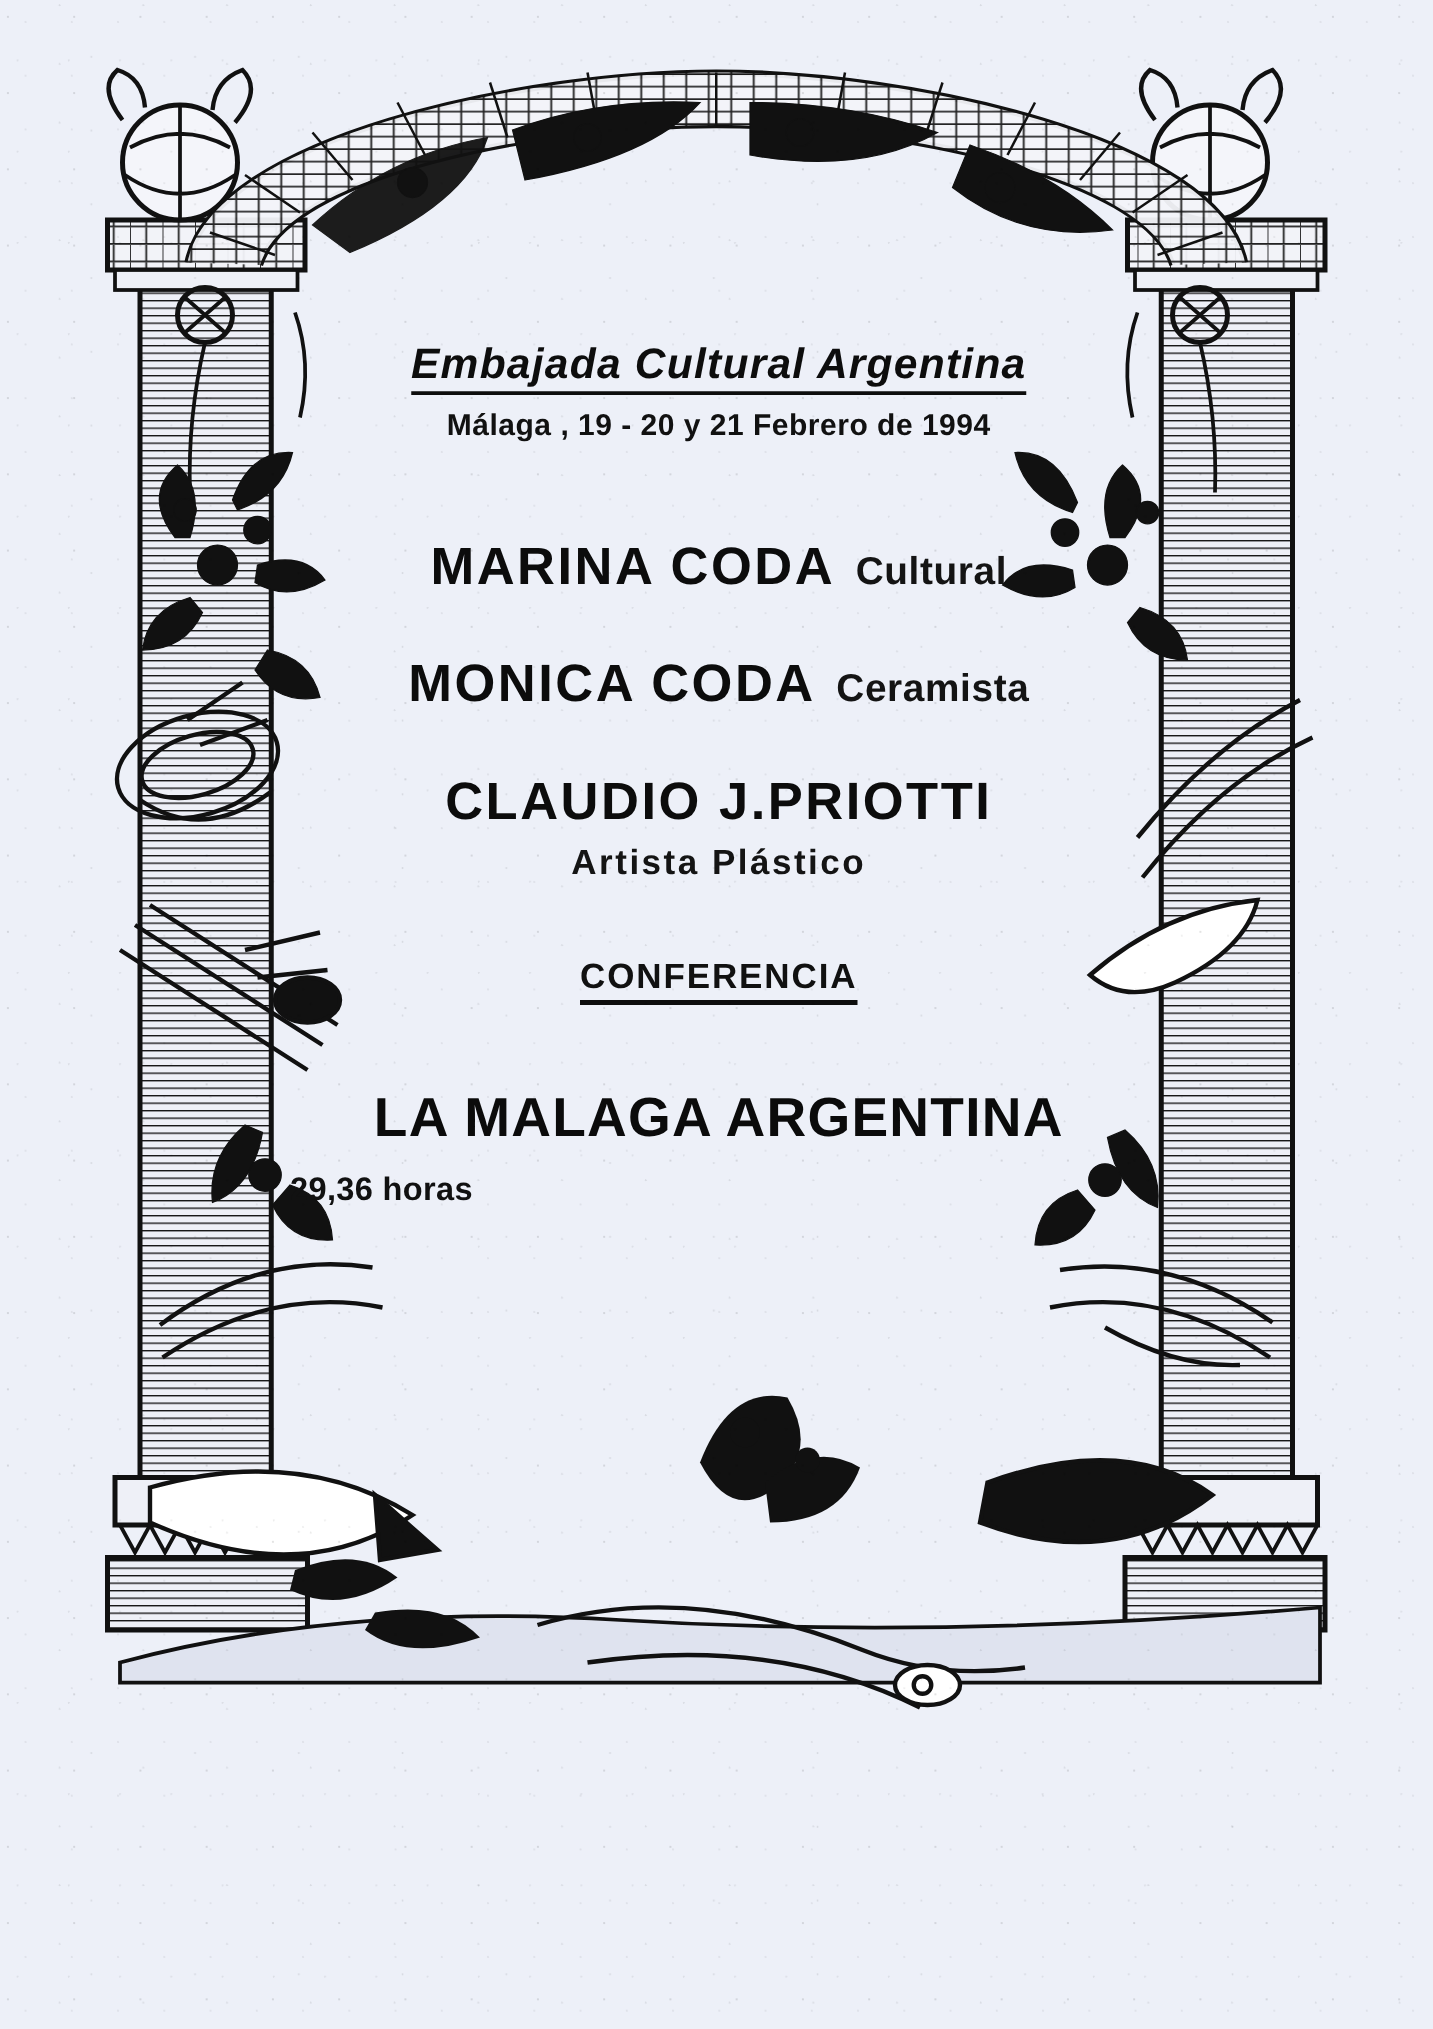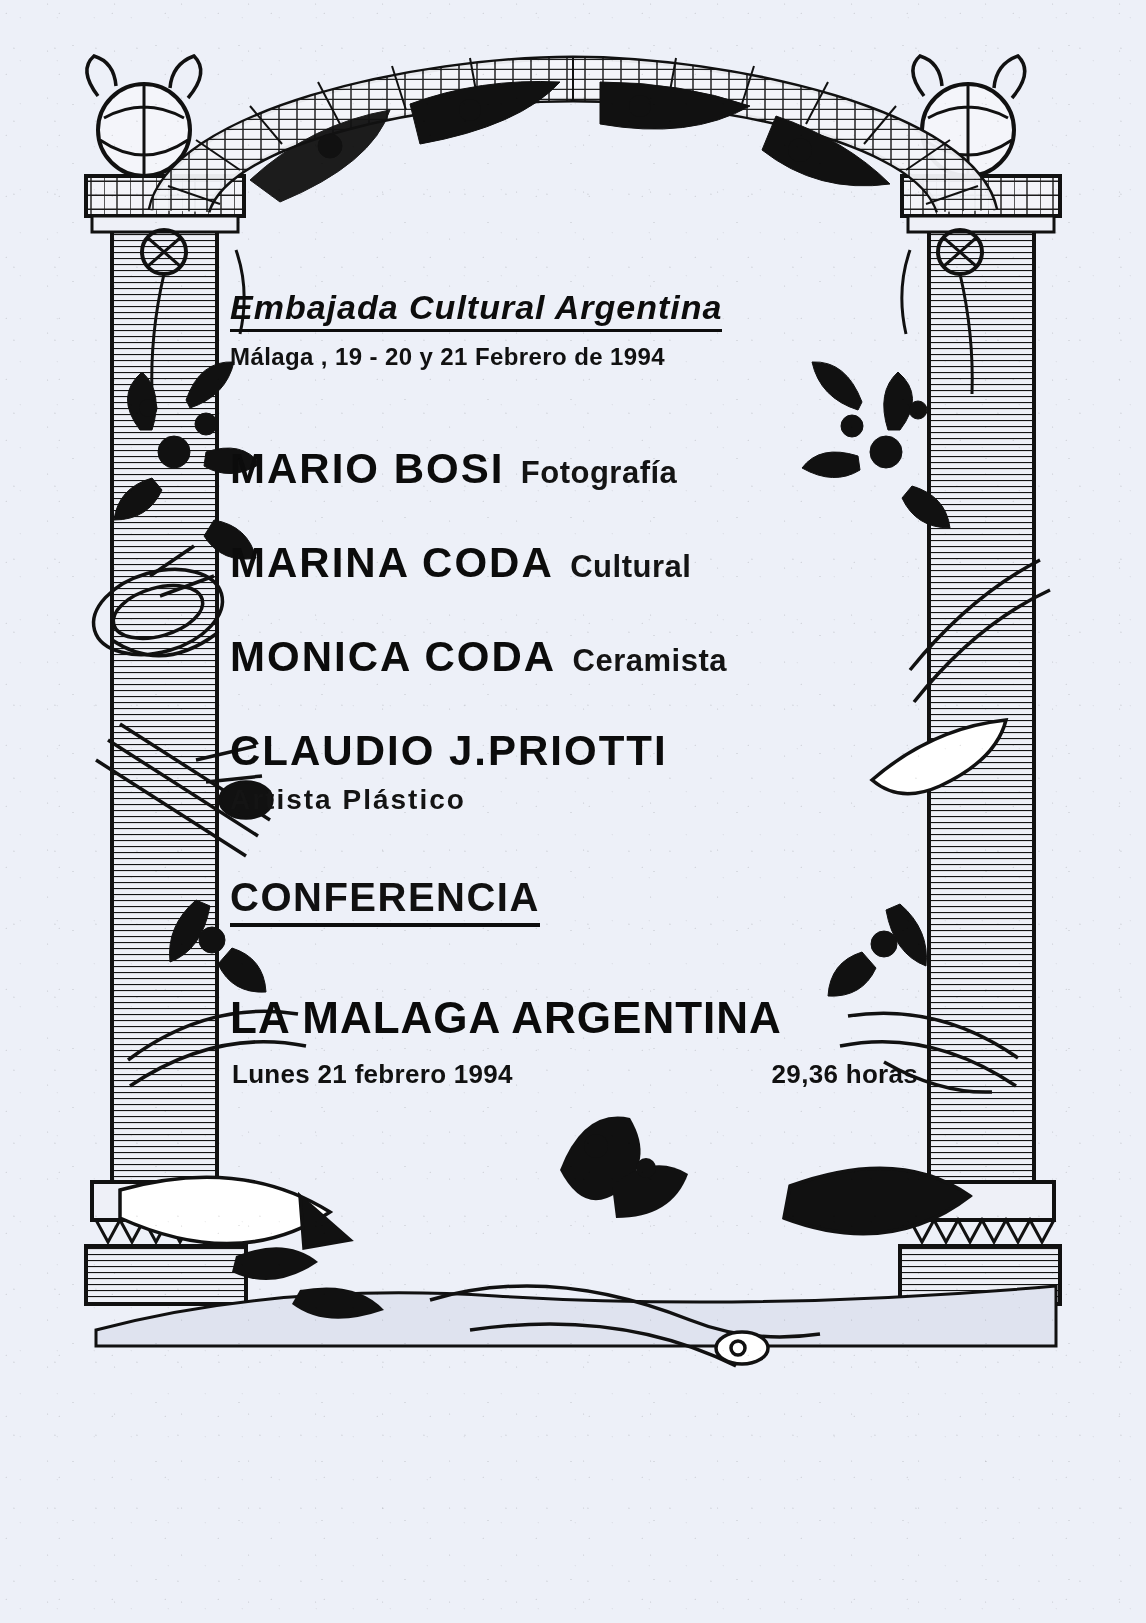--- a/index.html
+++ b/index.html
@@ -29,22 +29,23 @@
     top: 0;
     width: 1146px;
     height: 1623px;
     pointer-events: none;
   }
 
   
   .content {
     position: absolute;
     left: 230px;
-    top: 288px;
+    top: 272px;
     width: 690px;
+    text-align: center;
   }
 
   .org-name {
     font-size: 34px;
     font-weight: bold;
     font-style: italic;
     letter-spacing: 1px;
     color: #0d0d0d;
     display: inline-block;
     border-bottom: 3px solid #0d0d0d;
@@ -89,21 +90,21 @@
     margin-left: 0;
     margin-top: 12px;
     font-size: 28px;
     letter-spacing: 2px;
   }
 
   .conference-title {
     margin-top: 10px;
     margin-bottom: 66px;
     display: inline-block;
-    font-size: 40px;
+    font-size: 28px;
     font-weight: bold;
     letter-spacing: 1.5px;
     border-bottom: 4px solid #0d0d0d;
     padding-bottom: 3px;
   }
 
   .lecture-title {
     font-size: 44px;
     font-weight: bold;
     letter-spacing: 1px;
@@ -329,24 +330,20 @@
   <div class="content">
 
     <div>
       <span class="org-name">Embajada  Cultural  Argentina</span>
     </div>
 
     <div class="org-sub">Málaga , 19 - 20 y 21 Febrero de 1994</div>
 
     <div class="artists">
 
-      <div class="artist-row">
-        <span class="artist-name">MARIO  BOSI</span>
-        <span class="artist-role">Fotografía</span>
-      </div>
 
       <div class="artist-row">
         <span class="artist-name">MARINA  CODA</span>
         <span class="artist-role">Cultural</span>
       </div>
 
       <div class="artist-row">
         <span class="artist-name">MONICA  CODA</span>
         <span class="artist-role">Ceramista</span>
       </div>
@@ -358,21 +355,20 @@
 
     </div>
 
     <div>
       <span class="conference-title">CONFERENCIA</span>
     </div>
 
     <div class="lecture-title">LA MALAGA ARGENTINA</div>
 
     <div class="lecture-meta">
-      <span>Lunes 21 febrero 1994</span>
       <span>29,36 horas</span>
     </div>
 
   </div>
 
 
   <div class="grain"></div>
 </div>
 
 </body></html>

